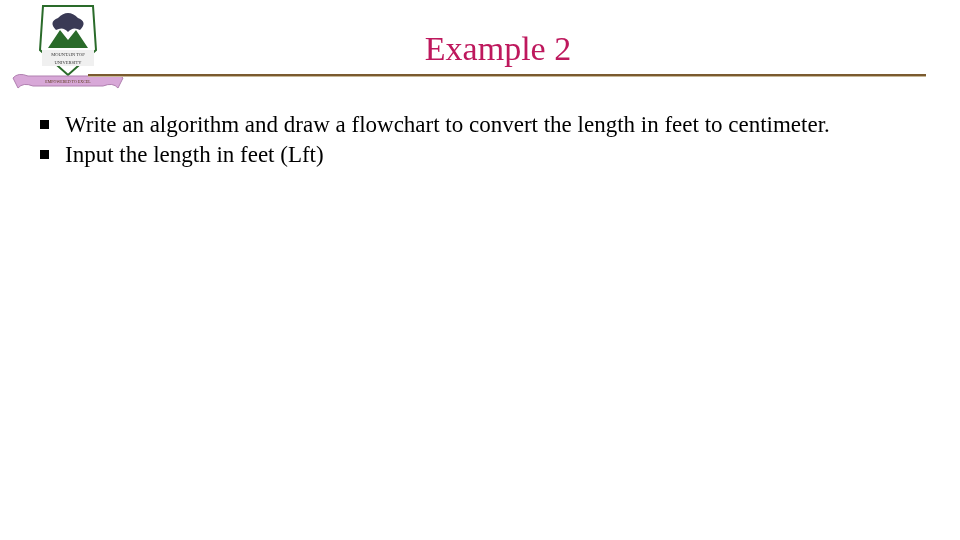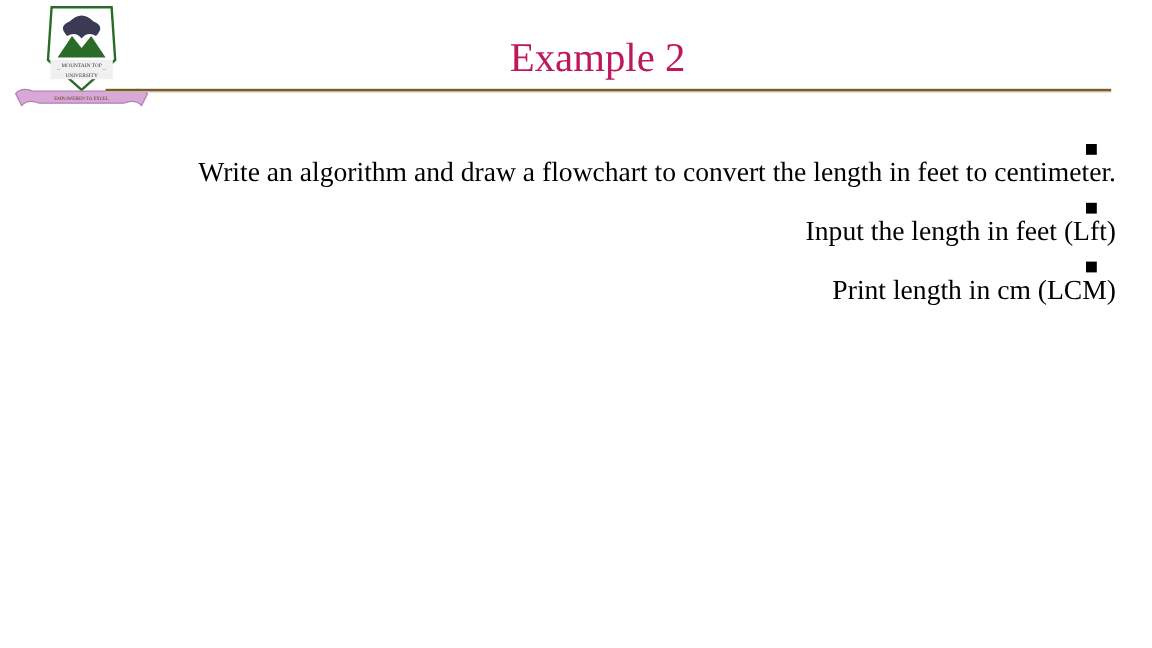--- a/index.html
+++ b/index.html
@@ -45,22 +45,21 @@
   .content {
     position: absolute;
     left: 30px;
     top: 110px;
     width: 900px;
     font-size: 23px;
     line-height: 1.3;
   }
   .bullet-row {
     display: flex;
-    align-items: flex-end;
-    flex-direction: column;
+    align-items: flex-start;
   }
   .bullet {
     width: 9px;
     height: 9px;
     background: #000;
     margin-top: 10px;
     margin-left: 10px;
     margin-right: 16px;
     flex-shrink: 0;
   }
@@ -102,19 +101,15 @@
 
   <div class="content">
     <div class="bullet-row">
       <div class="bullet"></div>
       <div class="bullet-text">Write an algorithm and draw a flowchart to convert the length in feet to centimeter.</div>
     </div>
     <div class="bullet-row">
       <div class="bullet"></div>
       <div class="bullet-text italic"> Input the length in feet (Lft)</div>
     </div>
-    <div class="bullet-row">
-      <div class="bullet"></div>
-      <div class="bullet-text italic">Print length in cm (LCM)</div>
-    </div>
   </div>
 
 </div>
 
 </body></html>

